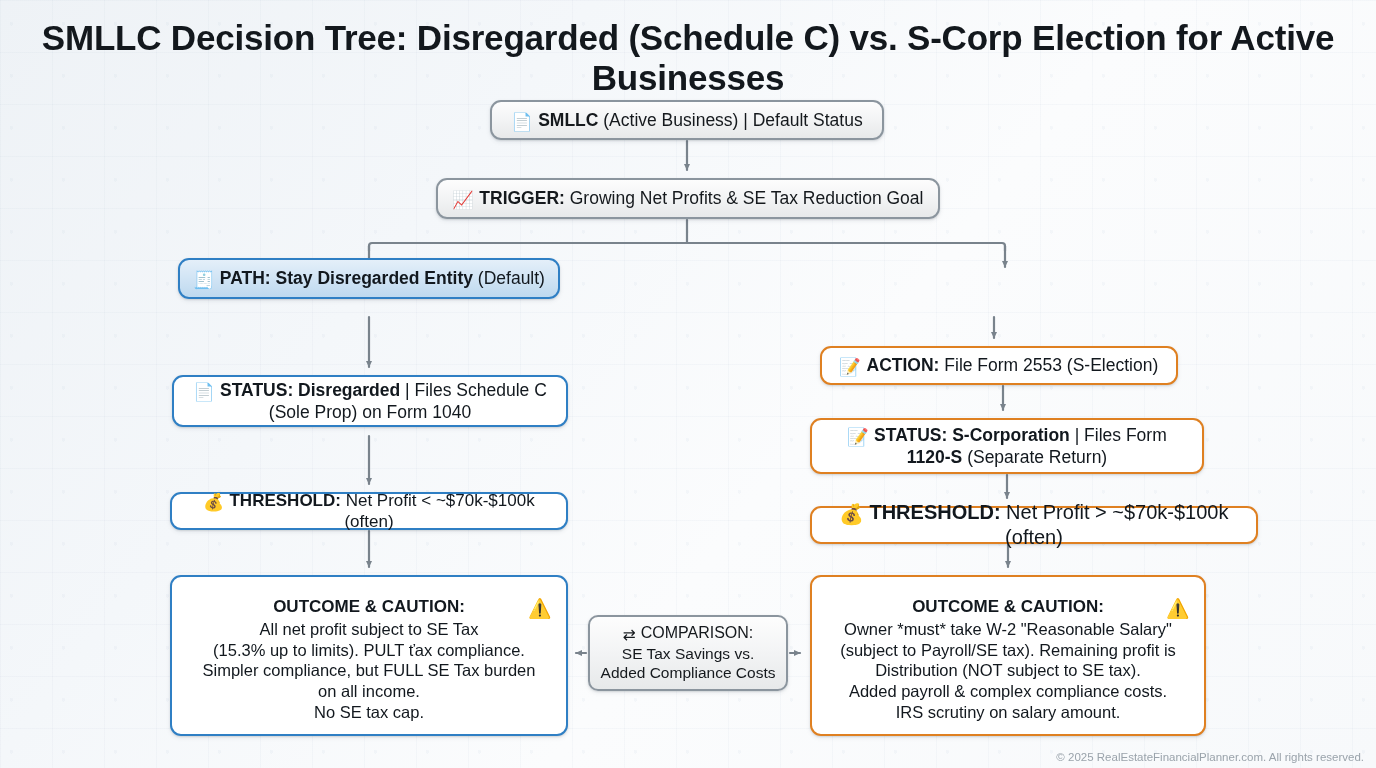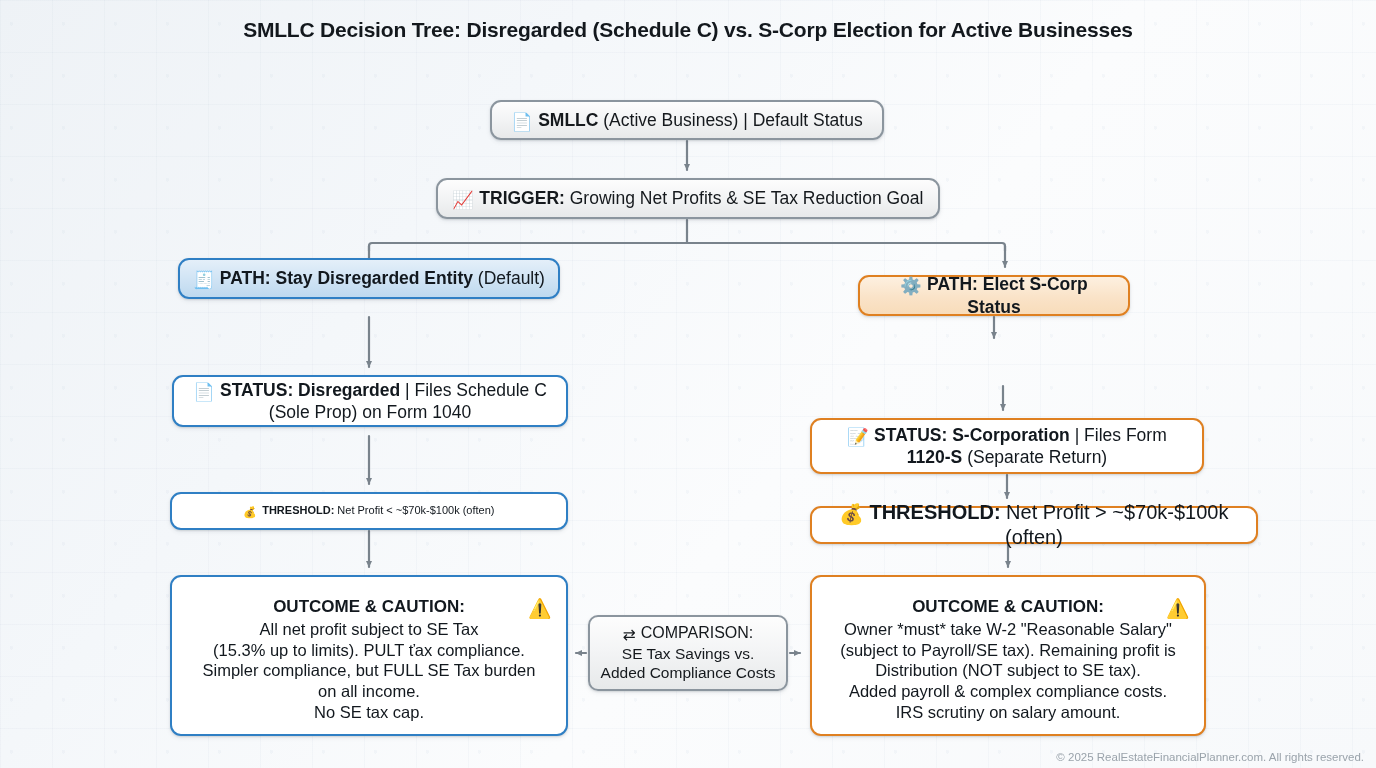--- a/index.html
+++ b/index.html
@@ -16,21 +16,21 @@
       linear-gradient(128deg, #eef2f6 0%, #f4f7fa 30%, #fbfcfd 58%, #f7f9fb 100%);
     background-size: 52px 52px, 52px 52px, 52px 52px, 100% 100%;
     position: relative;
   }
 
   
   .title {
     position: absolute;
     left: 0; right: 0; top: 18px;
     text-align: center;
-    font-size: 21px;
+    font-size: 35px;
     font-weight: bold;
     color: #13181d;
     letter-spacing: -0.2px;
   }
 
   
   .stage { position: absolute; inset: 0; }
 
   svg.wires {
     position: absolute; left: 0; top: 0;
@@ -89,21 +89,21 @@
     background: #ffffff;
     color: #12181e;
   }
 
   
   #root       { left: 490px; top: 100px;  width: 394px;  height: 40px;  font-size: 17.5px; }
   #trigger    { left: 436px; top: 178px;  width: 504px;  height: 41px;  font-size: 17.5px; }
 
   #path-left  { left: 178px; top: 258px;  width: 382px;  height: 41px;  font-size: 17.5px; }
   #st-left    { left: 172px; top: 375px;  width: 396px;  height: 52px;  font-size: 17.5px; }
-  #th-left    { left: 170px; top: 492px;  width: 398px;  height: 38px;  font-size: 11px; }
+  #th-left    { left: 170px; top: 492px;  width: 398px;  height: 38px;  font-size: 17px; }
   #out-left   { left: 170px; top: 575px;  width: 398px;  height: 161px; font-size: 16.5px; }
 
   #path-right { left: 858px; top: 275px;  width: 272px;  height: 41px;  font-size: 17.5px; }
   #act-right  { left: 820px; top: 346px;  width: 358px;  height: 39px;  font-size: 17.5px; }
   #st-right   { left: 810px; top: 418px;  width: 394px;  height: 56px;  font-size: 17.5px; }
   #th-right   { left: 810px; top: 506px;  width: 448px;  height: 38px;  font-size: 20px; align-items: center; }
   #out-right  { left: 810px; top: 575px;  width: 396px;  height: 161px; font-size: 16.5px; }
 
   #compare    { left: 588px; top: 615px;  width: 200px;  height: 76px;  font-size: 15.5px;
                 border-radius: 10px; }
@@ -212,26 +212,26 @@
       <span class="warn">⚠️</span>
       <span class="out-head">OUTCOME &amp; CAUTION:</span>
       <span class="out-body">All net profit subject to SE Tax</span>
       <span class="out-body">(15.3% up to limits). PULT ťax compliance.</span>
       <span class="out-para2">Simpler compliance, but FULL SE Tax burden</span>
       <span class="out-body">on all income.</span>
       <span class="out-body">No SE tax cap.</span>
     </div>
   </div>
 
-  <div class="node n-org-fill" id="path-right">
-    <div class="inner">
-      <span class="ico">⚙️</span><b>PATH: Elect S-Corp Status</b><span></span>
-    </div>
-  </div>
-
+
+  <div class="node n-org" id="act-right">
+    <div class="inner">
+      <span class="ico">📝</span><b>ACTION:</b><span> File Form 2553 (S-Election)</span>
+    </div>
+  </div>
 
   <div class="node n-org" id="st-right">
     <div class="inner">
       <span class="ico">📝</span><b>STATUS: S-Corporation</b><span> | Files Form</span><br>
       <b>1120-S</b><span> (Separate Return)</span>
     </div>
   </div>
 
   <div class="node n-org" id="th-right">
     <div class="inner">

